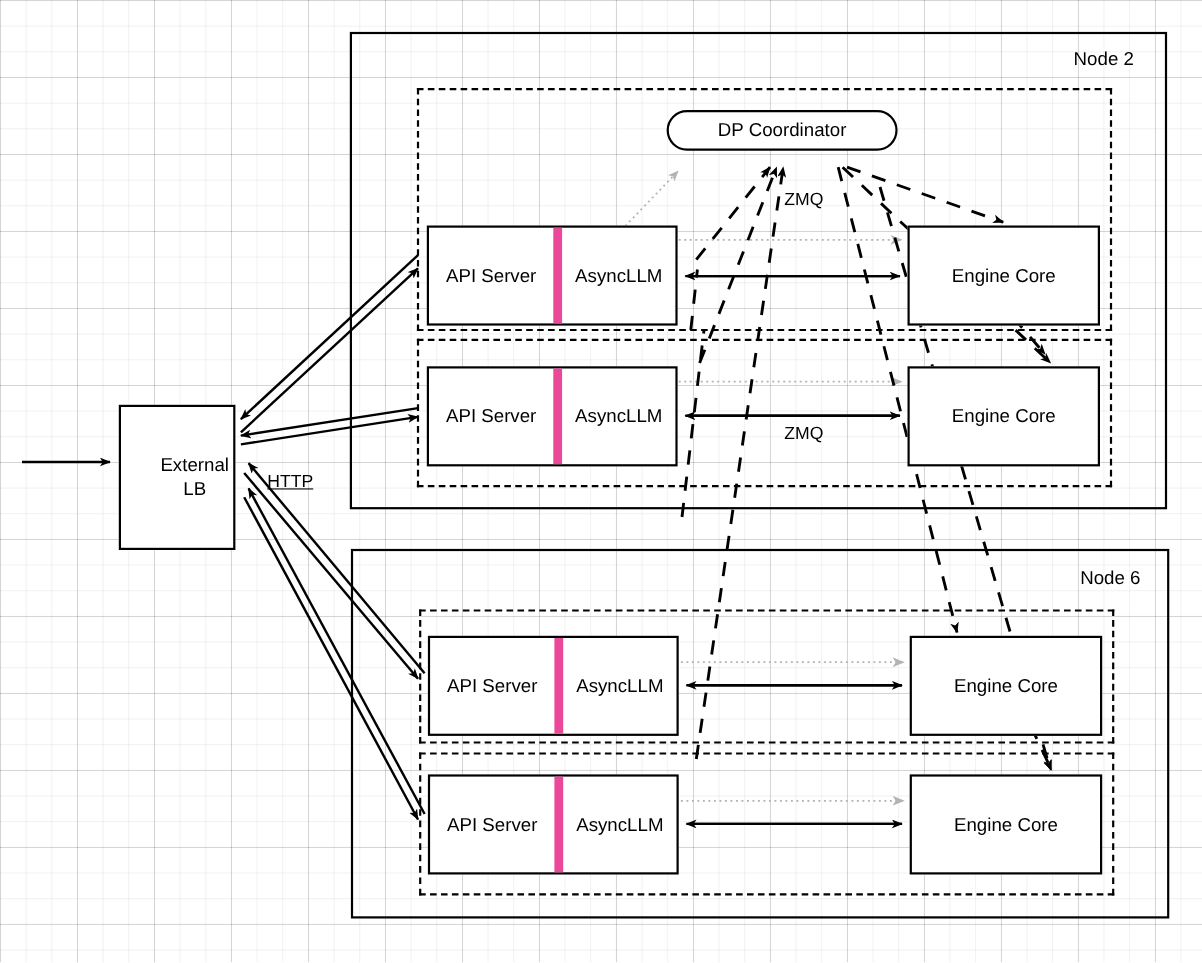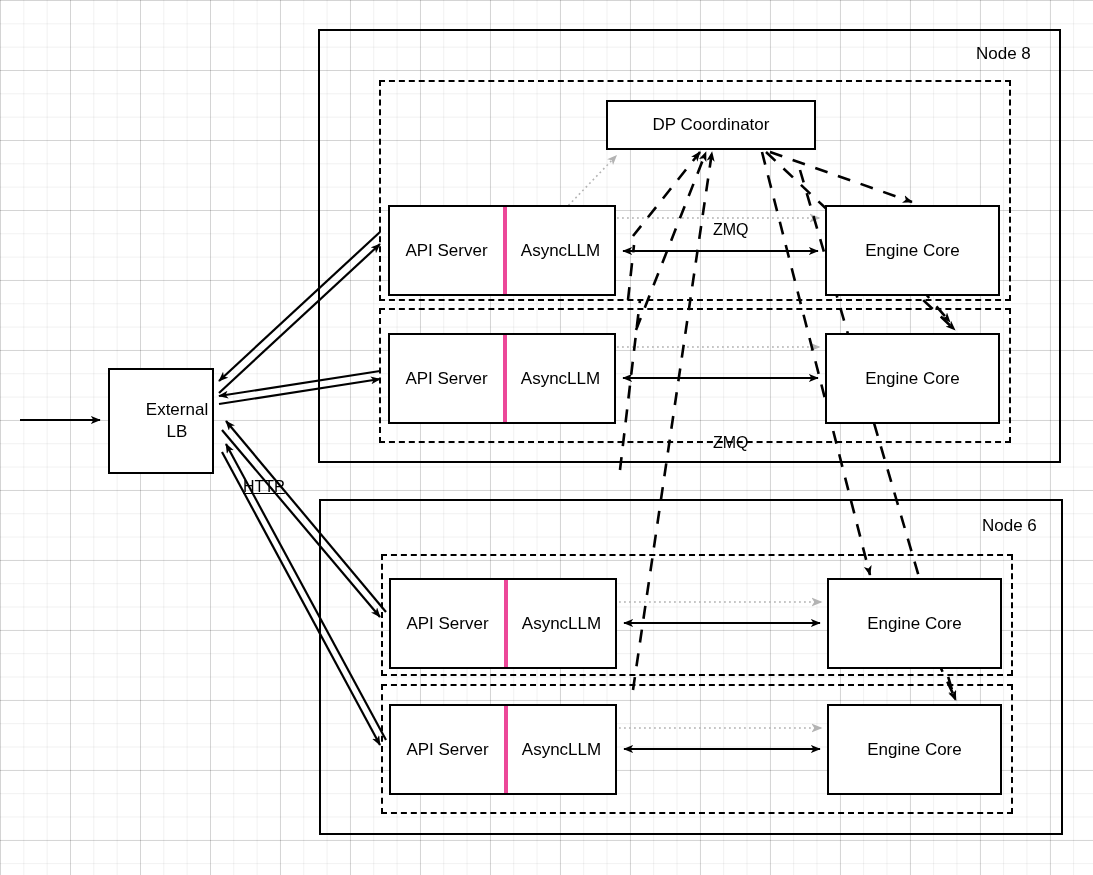--- a/index.html
+++ b/index.html
@@ -77,32 +77,31 @@
   .split-box .cell {
     display: flex;
     align-items: center;
     justify-content: center;
     font-size: 17px;
     color: #000000;
     white-space: nowrap;
   }
   .split-box .cell.left {
     flex: 0 0 113px;
-    border-right: 4px solid #ec4899;
+    border-right: 8px solid #ec4899;
   }
   .split-box .cell.right {
     flex: 1 1 auto;
   }
   .edge-label {
     position: absolute;
     font-size: 16px;
     color: #000000;
     white-space: nowrap;
     background: transparent;
-    margin-top: 48px;
   }
 </style>
 </head>
 <body>
 
 <div id="canvas">
 
   <svg id="wires" viewBox="0 0 1093 875">
     <defs>
       <marker id="ah" markerWidth="11" markerHeight="11" refX="9.2" refY="4" orient="auto" markerUnits="userSpaceOnUse">
@@ -213,26 +212,26 @@
       <line x1="937" y1="660" x2="956" y2="700" stroke="#000" stroke-width="2.6" stroke-dasharray="13 11" marker-end="url(#ah)"></line>
     </g>
 
     <g>
       <line x1="628" y1="300" x2="634" y2="245" stroke="#000" stroke-width="2.6" stroke-dasharray="13 11"></line>
       <line x1="620" y1="470" x2="640" y2="300" stroke="#000" stroke-width="2.6" stroke-dasharray="13 11"></line>
     </g>
   </svg>
 
   <div class="node-outer" style="left:318px; top:29px; width:743px; height:434px;"></div>
-  <div class="node-label" style="left:976px; top:44px;">Node 8</div>
+  <div class="node-label" style="left:976px; top:44px;">Node 2</div>
 
   <div class="group-dashed" style="left:379px; top:80px; width:632px; height:221px;"></div>
   <div class="group-dashed" style="left:379px; top:308px; width:632px; height:135px;"></div>
 
-  <div class="box" style="left:606px; top:100px; width:210px; height:50px;">
+  <div class="box" style="left:606px; top:100px; width:210px; height:37px;border-radius:19px;">
     <span>DP Coordinator</span>
   </div>
 
   <div class="split-box" style="left:388px; top:205px; width:228px; height:91px;">
     <div class="cell left">API Server</div>
     <div class="cell right">AsyncLLM</div>
   </div>
   <div class="box" style="left:825px; top:205px; width:175px; height:91px;">
     <span>Engine Core</span>
   </div>
@@ -260,21 +259,21 @@
   </div>
 
   <div class="split-box" style="left:389px; top:704px; width:228px; height:91px;">
     <div class="cell left">API Server</div>
     <div class="cell right">AsyncLLM</div>
   </div>
   <div class="box" style="left:827px; top:704px; width:175px; height:91px;">
     <span>Engine Core</span>
   </div>
 
-  <div class="box" style="left:108px; top:368px; width:106px; height:106px;padding-left:32px;">
+  <div class="box" style="left:108px; top:368px; width:106px; height:132px;padding-left:32px;">
     <span>External
 LB</span>
   </div>
 
   <div class="edge-label" style="left:243px; top:430px;text-decoration:underline;">HTTP</div>
   <div class="edge-label" style="left:713px; top:173px;">ZMQ</div>
   <div class="edge-label" style="left:713px; top:386px;">ZMQ</div>
 
 </div>
 

